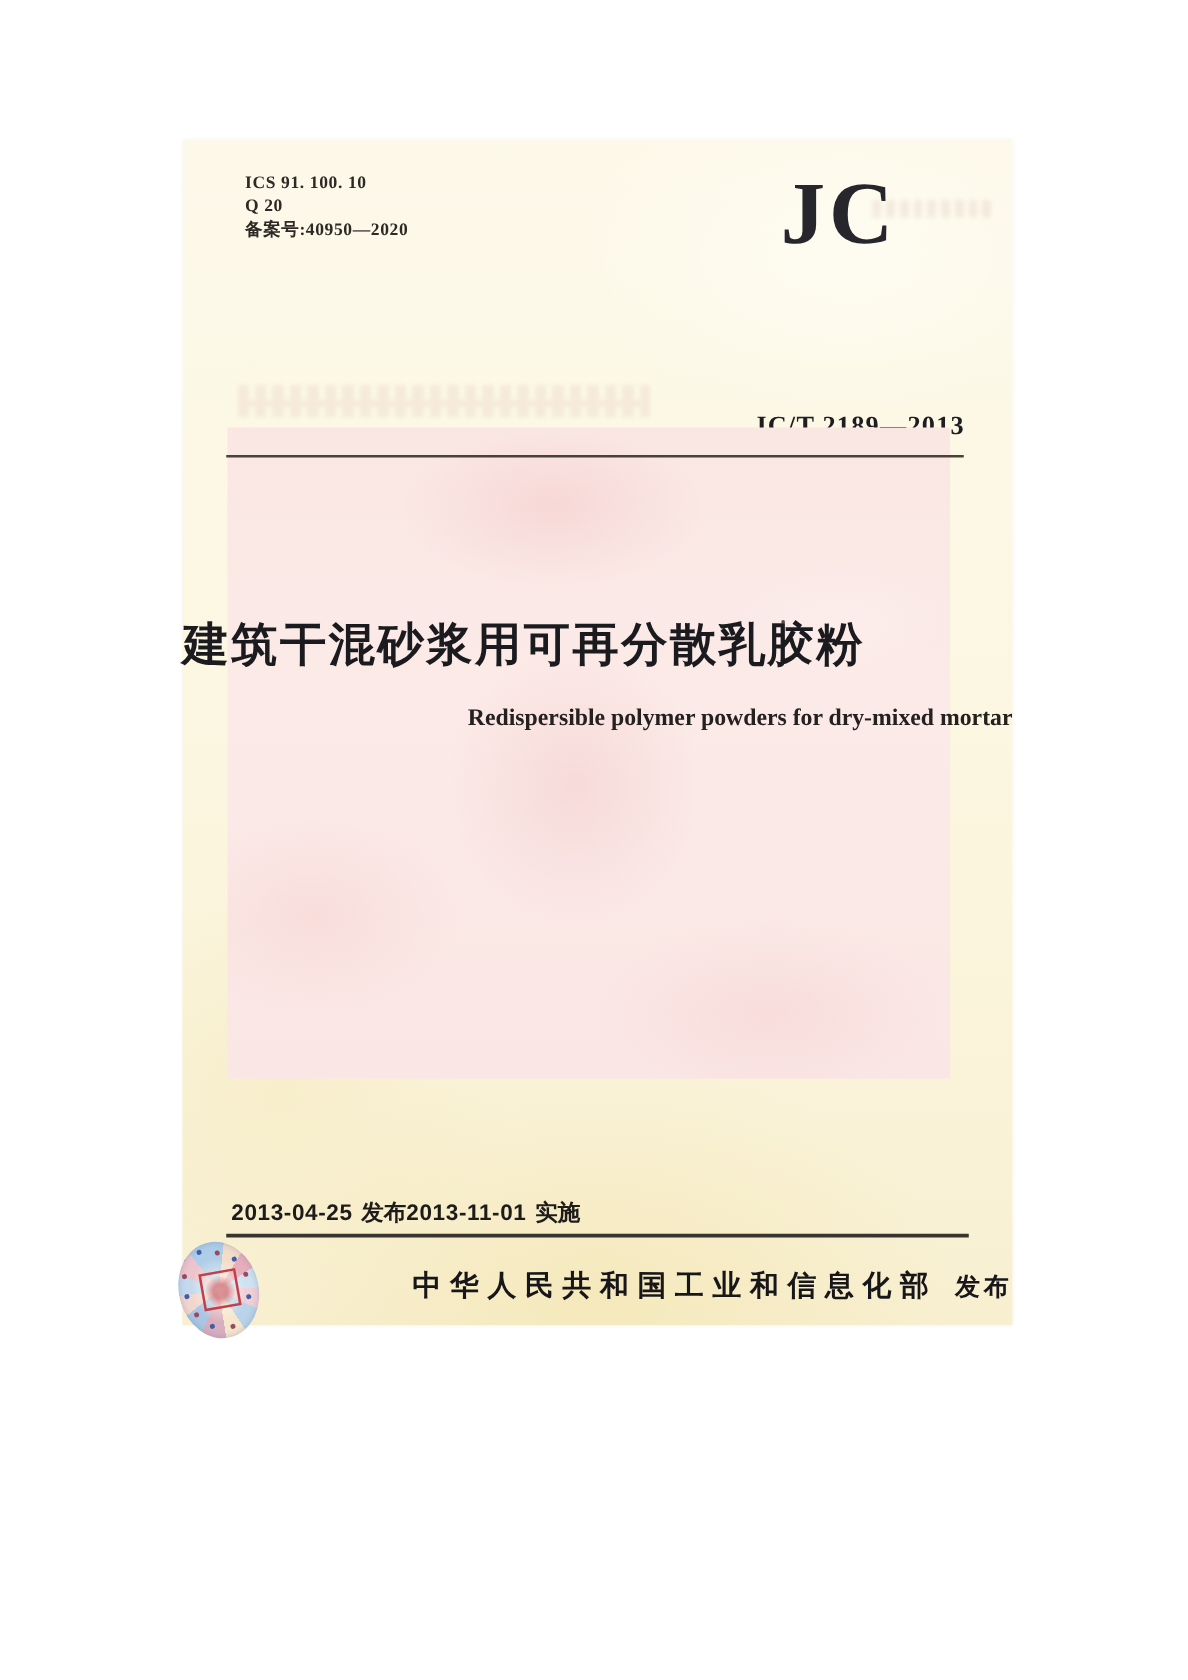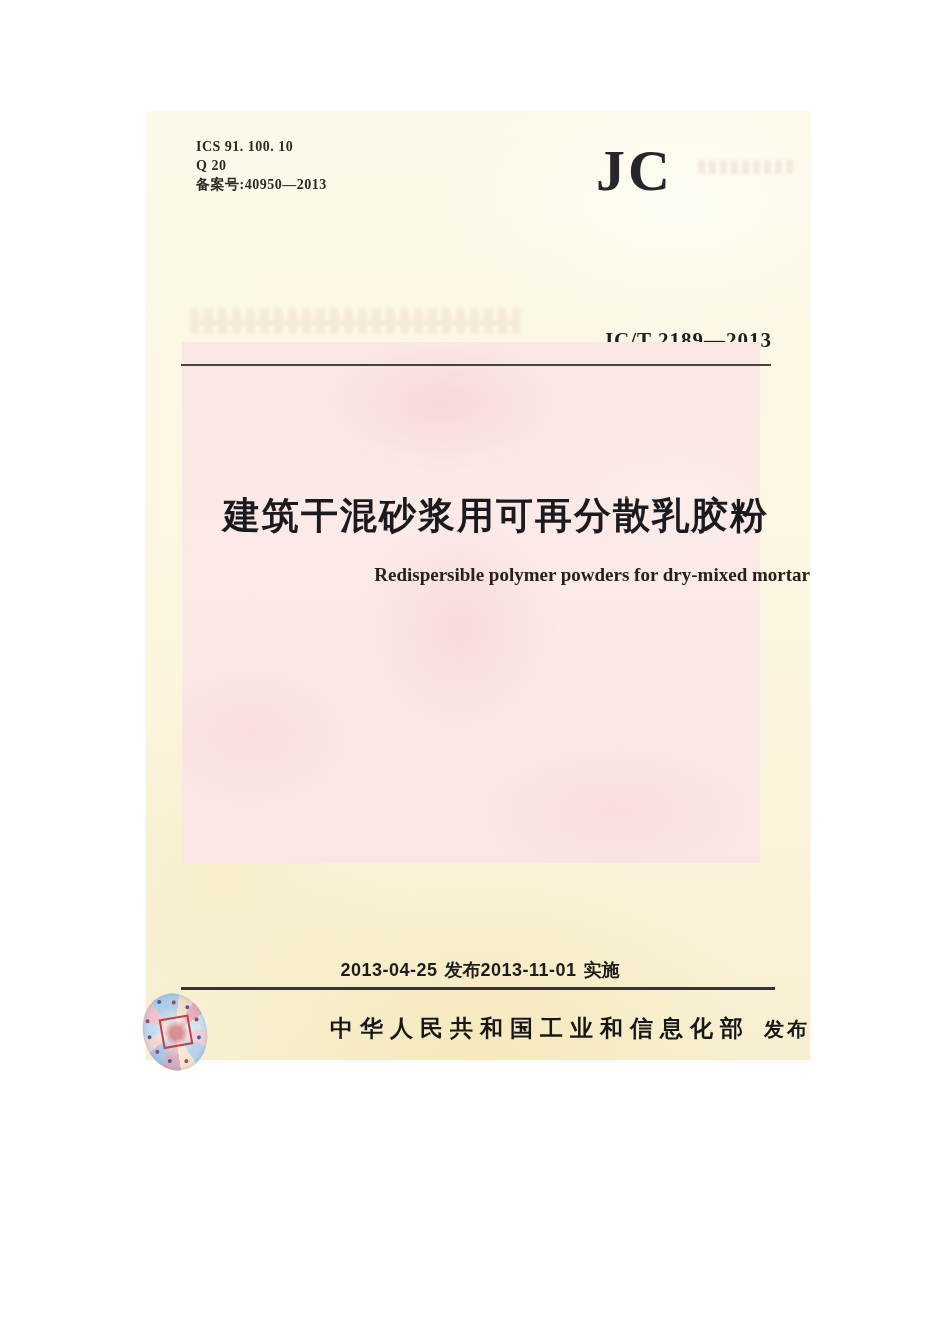--- a/index.html
+++ b/index.html
@@ -14,23 +14,23 @@
           radial-gradient(50% 20% at 80% 10%, rgba(255,255,250,0.5), rgba(255,255,250,0) 70%),
           linear-gradient(180deg,#fdf9ea 0%, #fcf7e2 45%, #faf3d9 80%, #f8efd0 100%);
         box-shadow:0 0 4px rgba(0,0,0,0.06);}
 
   
   .codes{position:absolute;left:50px;top:25px;color:#2d2a26;
          font-family:"Liberation Serif","DejaVu Serif",serif;font-weight:bold;
          font-size:14px;line-height:19px;letter-spacing:0.5px;}
 
   
-  .jc-logo{position:absolute;left:450px;top:18px;width:150px;
+  .jc-logo{position:absolute;left:450px;top:18px;width:150px;text-align:center;
            font-family:"Liberation Serif","DejaVu Serif",serif;font-weight:bold;
-           font-size:58px;line-height:82px;color:#26262c;letter-spacing:3px;}
+           font-size:71px;line-height:82px;color:#26262c;letter-spacing:3px;}
   .ghost-mark{position:absolute;left:552px;top:48px;width:96px;height:14px;opacity:0.14;
               background:repeating-linear-gradient(90deg,#b88c7a 0 7px,transparent 7px 11px);
               filter:blur(1.5px);}
 
   
   .category{position:absolute;left:0;right:0;top:124px;text-align:center;
             font-weight:bold;color:#151515;font-size:43px;line-height:52px;letter-spacing:2px;}
 
   
   .std-code{position:absolute;right:38px;top:184px;color:#1d1d22;
@@ -54,29 +54,29 @@
           radial-gradient(22% 14% at 85% 30%, rgba(252,238,236,0.8), rgba(252,238,236,0) 70%),
           linear-gradient(180deg,#fae7e4 0%, #fbeae7 40%, #fae7e5 100%);}
   .speck{position:absolute;left:479px;top:384px;width:3px;height:3px;border-radius:50%;
          background:#5a4a42;}
 
   
   .rule-top{position:absolute;left:35px;top:252px;width:590px;height:2px;background:#47423c;}
   .rule-bottom{position:absolute;left:35px;top:875px;width:594px;height:3px;background:#38342f;}
 
   
-  .title-zh{position:absolute;left:0;right:0;top:379px;text-align:center;
-            font-weight:bold;color:#1b1b1f;font-size:37px;letter-spacing:2px;padding-left:36px;}
+  .title-zh{position:absolute;left:0;right:0;top:379px;
+            font-weight:bold;color:#1b1b1f;font-size:37px;letter-spacing:2px;}
   .title-en{position:absolute;left:0;right:0;top:452px;text-align:right;
             font-family:"Liberation Serif","DejaVu Serif",serif;font-weight:bold;
             color:#24211e;font-size:19px;}
 
   
   .dates{position:absolute;left:39px;right:35px;top:846px;display:flex;
-         justify-content:center;color:#1e1c1a;font-size:18px;font-weight:bold;}
+         justify-content:flex-start;color:#1e1c1a;font-size:18px;font-weight:bold;}
   .dates .d{letter-spacing:0.5px;}
   .dates .lbl{margin-left:7px;}
 
   
   .issuer-row{position:absolute;left:0;right:0;top:901px;text-align:right;color:#17171a;
               font-weight:bold;font-size:23px;white-space:nowrap;}
   .issuer-row .name{letter-spacing:7px;}
   .issuer-row .action{font-size:20px;letter-spacing:3px;margin-left:14px;}
 
   
@@ -99,21 +99,21 @@
 </style>
 </head>
 <body>
 
 <div class="canvas">
   <div class="page">
 
     <div class="codes">
       <div>ICS 91. 100. 10</div>
       <div>Q 20</div>
-      <div>备案号:40950—2013</div>
+      <div>备案号:40950—2020</div>
     </div>
 
     <div class="jc-logo">JC</div>
     <div class="ghost-mark"></div>
 
 
     <div class="std-code">JC/T 2189—2013</div>
 
     <div class="bleed"></div>
 

